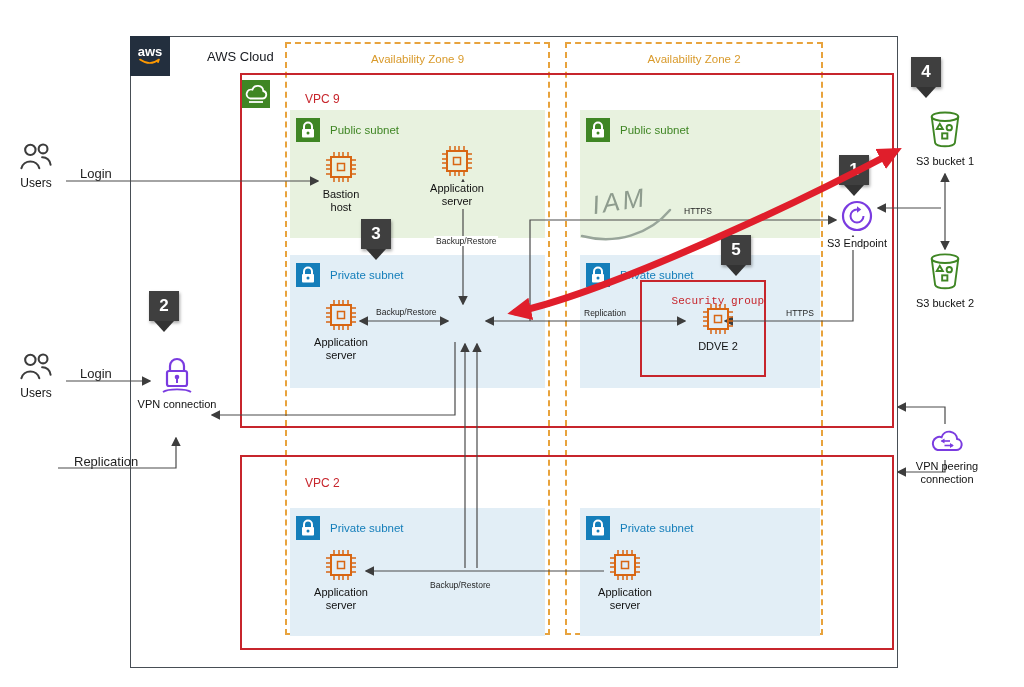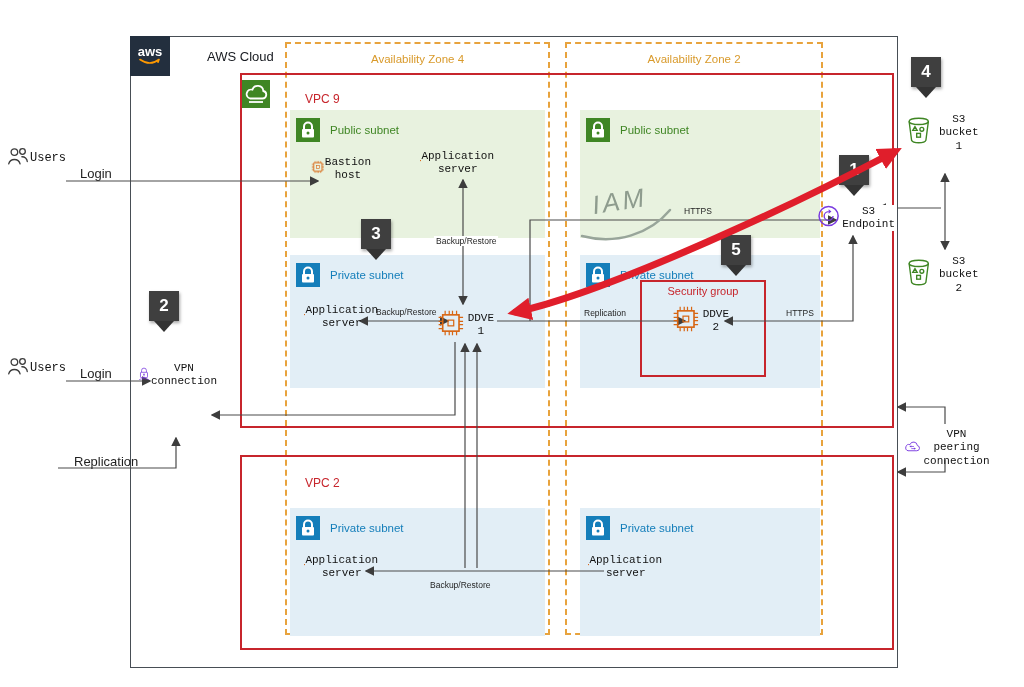--- a/index.html
+++ b/index.html
@@ -30,23 +30,23 @@
   .subnet.private { background:#E2EEF6; }
   .sn-head { display:flex; align-items:center; gap:10px; padding:8px 0 0 6px; }
   .sn-icon { width:24px; height:24px; display:flex; align-items:center; justify-content:center; flex:none; }
   .sn-icon.green { background:#3F8624; color:#3F8624; }
   .sn-icon.blue  { background:#147EBA; color:#147EBA; }
   .sn-label { font-size:11.5px; }
   .sn-label.green { color:#3F8624; }
   .sn-label.blue  { color:#147EBA; }
 
   .sg { position:absolute; border:2px solid #C7252C; z-index:3; }
-  .sg-label { text-align:center; padding-top:3px; color:#C7252C; font-size:11px; }
-
-  .node { position:absolute; display:flex; flex-direction:row; align-items:center; text-align:center; z-index:6;font-family:Liberation Mono, monospace; }
+  .sg-label { text-align:right; padding-top:13px; color:#C7252C; font-size:11px;font-family:Liberation Mono, monospace; }
+
+  .node { position:absolute; display:flex; flex-direction:column; align-items:center; text-align:center; z-index:6; }
   .node-left { align-items:flex-start; text-align:left; }
   .nlabel { font-size:11px; color:#111; line-height:1.22; margin-top:4px; }
   .wbg { background:#fff; padding:0 2px; }
   .greenbg { background:#E8F2DF; }
   .bluebg { background:#E2EEF6; }
 
   .elbl { position:absolute; font-size:13px; color:#1f1f1f; white-space:nowrap; z-index:6; }
 
   .badge { position:absolute; width:30px; display:flex; flex-direction:column; align-items:center; z-index:8; }
   .badge-square { width:30px; height:30px; background:#3F3F3F; color:#fff; font-size:17px; font-weight:bold;
@@ -126,21 +126,21 @@
   <div class="box aws-cloud" style="left:130px;top:36px;width:768px;height:632px"></div>
   <div class="aws-logo">
     <span class="aws-logo-text">aws</span>
     <svg width="22" height="8" viewBox="0 0 22 8">
       <path d="M1 1.5 q10 7 19 0 M20 1.5 l-1 2.6" stroke="#FF9900" stroke-width="1.6" fill="none" stroke-linecap="round"></path>
     </svg>
   </div>
   <div class="aws-cloud-label">AWS Cloud</div>
 
   <div class="az" style="left:285px;top:42px;width:265px;height:593px">
-    <div class="az-label">Availability Zone 4</div>
+    <div class="az-label">Availability Zone 9</div>
   </div>
   <div class="az" style="left:565px;top:42px;width:258px;height:593px">
     <div class="az-label">Availability Zone 2</div>
   </div>
 
   <div class="vpc" style="left:240px;top:73px;width:654px;height:355px"></div>
   <div class="vpc-icon">
     <svg width="28" height="28">
         <use href="#sym-vpccloud"></use>
       </svg>
@@ -280,28 +280,22 @@
     <div class="nlabel greenbg">Application server</div>
   </div>
 
   <div class="node" style="left:304px;top:298px;width:74px">
     <svg width="34" height="34">
         <use href="#sym-chip"></use>
       </svg>
     <div class="nlabel">Application server</div>
   </div>
 
-  <div class="node" style="left:437px;top:306px;width:60px">
-    <svg width="34" height="34">
-        <use href="#sym-chip"></use>
-      </svg>
-    <div class="nlabel bluebg">DDVE 1</div>
-  </div>
-
-  <div class="node" style="left:672px;top:302px;width:60px">
+
+  <div class="node" style="left:688px;top:302px;width:60px">
     <svg width="34" height="34">
         <use href="#sym-chip"></use>
       </svg>
     <div class="nlabel">DDVE 2</div>
   </div>
 
   <div class="node" style="left:304px;top:548px;width:74px">
     <svg width="34" height="34">
         <use href="#sym-chip"></use>
       </svg>

